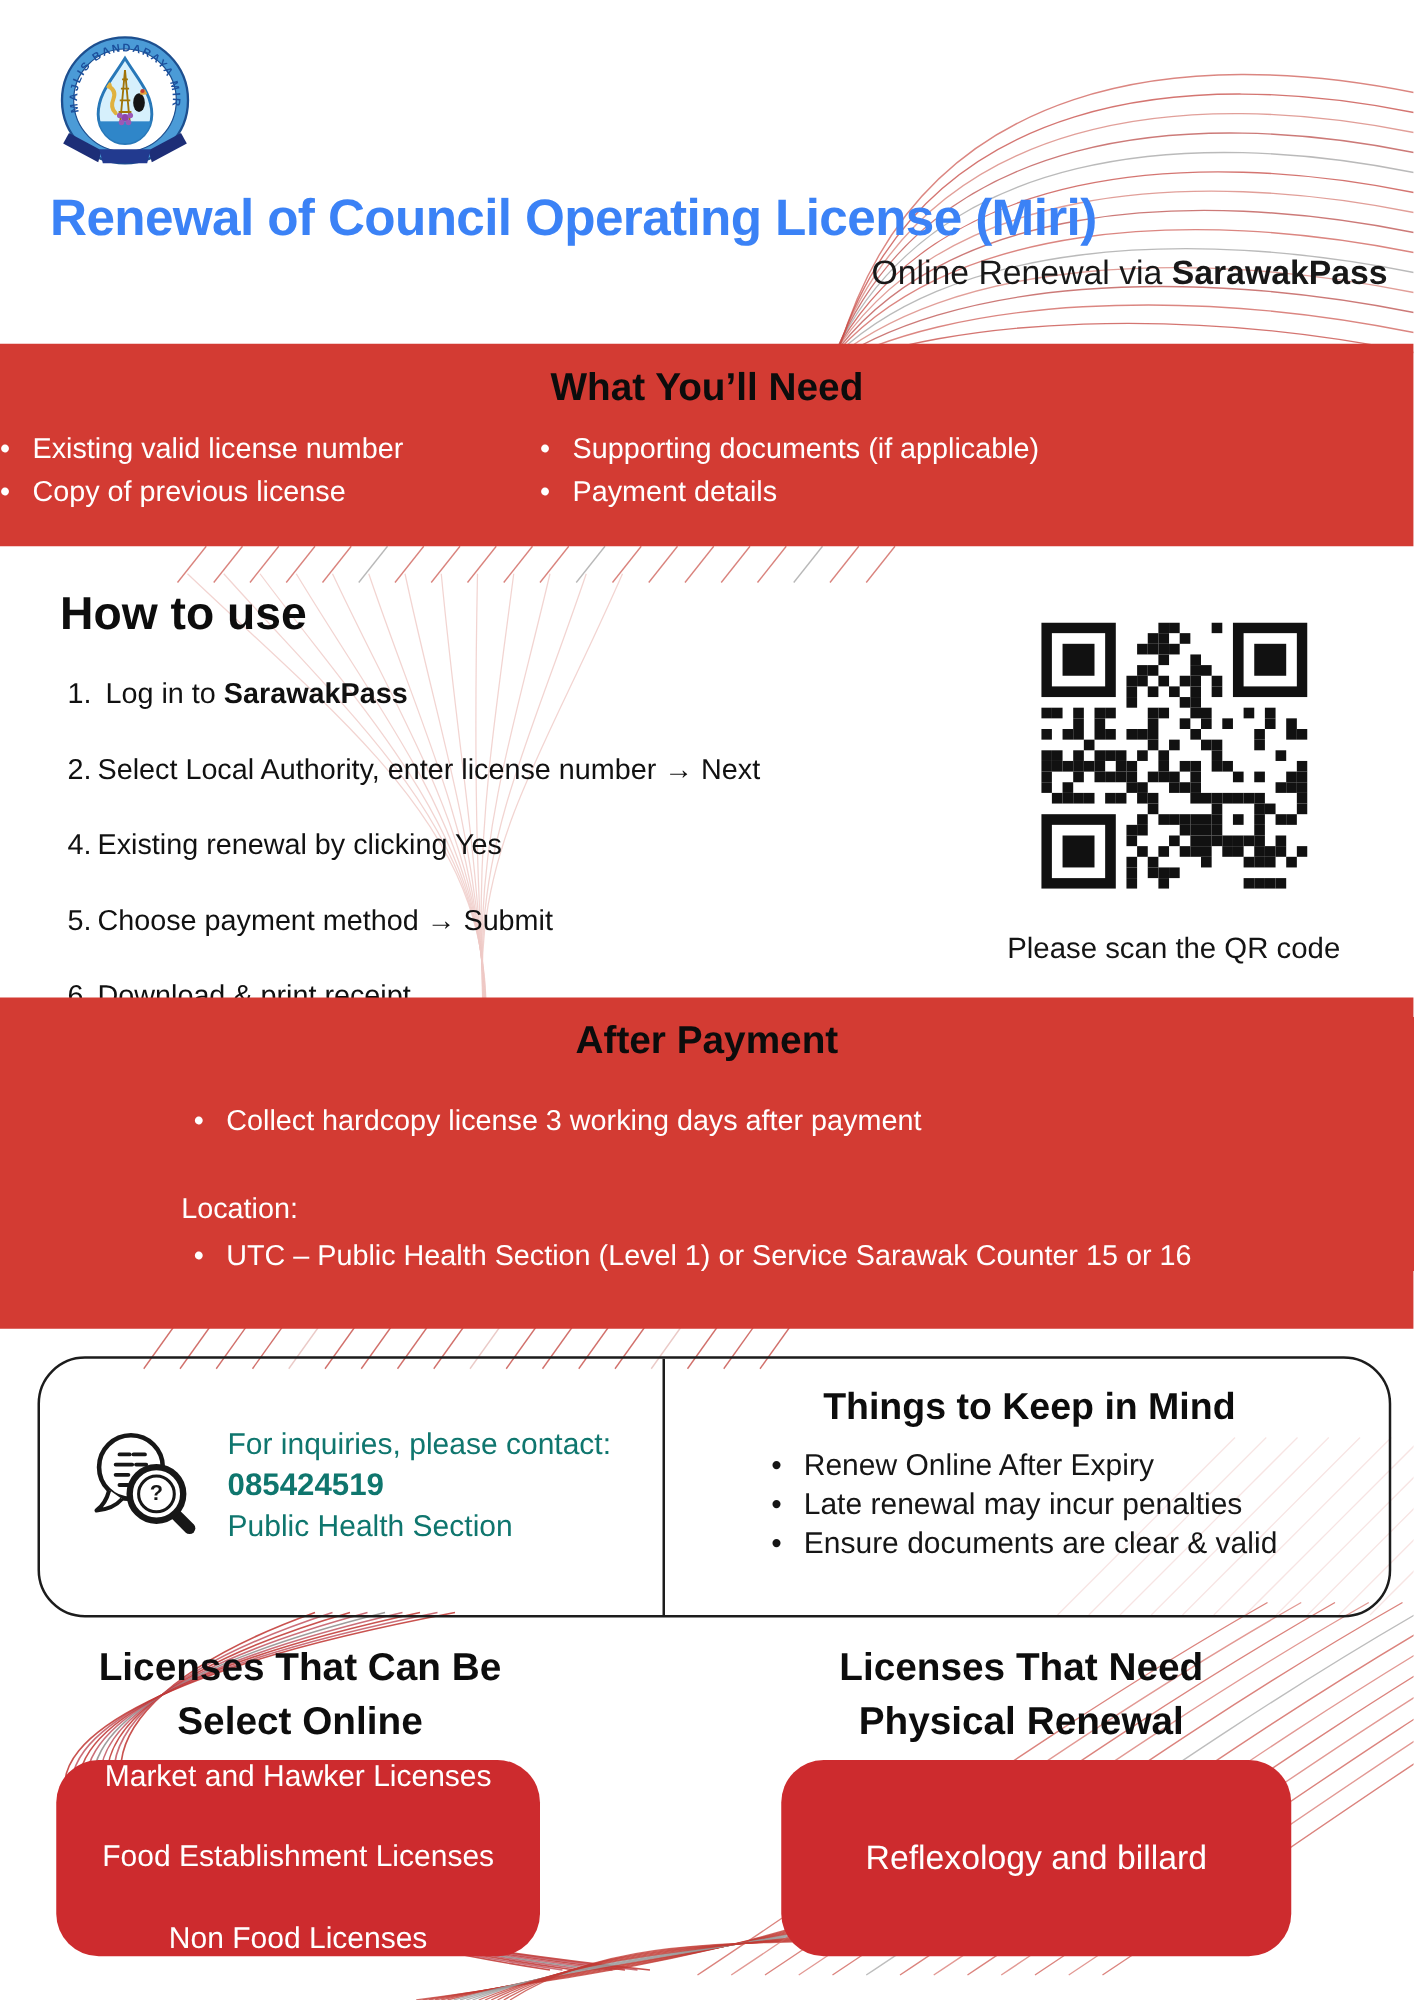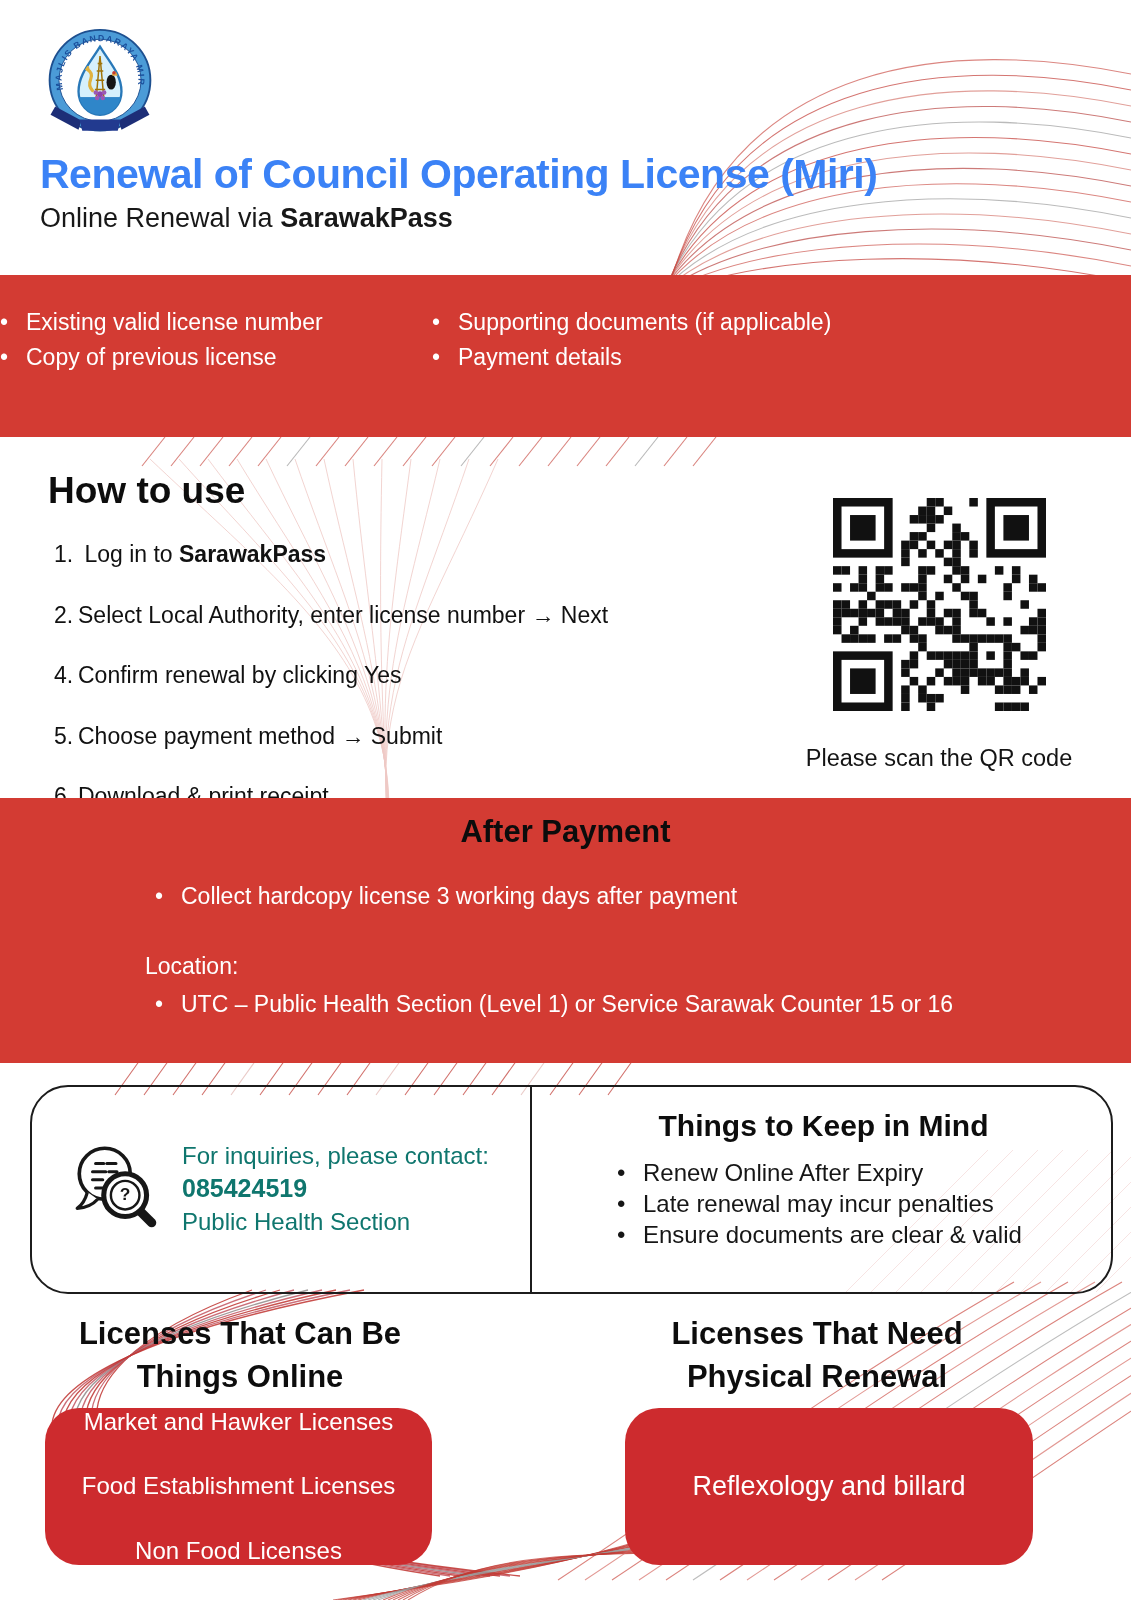--- a/index.html
+++ b/index.html
@@ -6,21 +6,21 @@
   .poster{position:relative;width:1131px;height:1600px;background:#ffffff;overflow:hidden;
           font-family:"Liberation Sans","DejaVu Sans",sans-serif;color:#111;}
   .poster *{box-sizing:border-box;}
   #deco{position:absolute;left:0;top:0;z-index:0;pointer-events:none;}
   .layer{position:absolute;z-index:1;}
 
   
   .logo{left:44px;top:26px;width:112px;height:116px;}
   .title-block{left:40px;top:150px;width:1070px;}
   .title-block h1{margin:0;font-size:41px;line-height:1.18;font-weight:bold;color:#3b82f6;letter-spacing:-0.5px;}
-  .subtitle{margin-top:5px;font-size:27px;color:#181818;}
+  .subtitle{margin-top:5px;font-size:27px;color:#181818;text-align:right;}
   .subtitle b{font-weight:bold;}
 
   
   .banner{left:0;width:1131px;background:#d33b33;color:#fff;}
   .banner h2{margin:0;text-align:center;font-size:31px;font-weight:bold;color:#0c0c0c;}
   .banner1{top:275px;height:162px;padding-top:17px;}
   .need-cols{display:flex;margin-top:13px;font-size:23px;}
   .need-cols ul{list-style:none;margin:0;padding:0;}
   .need-cols li{display:flex;line-height:35px;}
   .dot{width:26px;flex:0 0 26px;text-align:left;}
@@ -222,20 +222,21 @@
       <path d="M38,100 L82,100 L79,112 L41,112 Z" fill="#223a8f"></path>
     </g>
   </svg>
 
   <div class="layer title-block">
     <h1>Renewal of Council Operating License (Miri)</h1>
     <div class="subtitle"><span>Online Renewal via </span><b>SarawakPass</b></div>
   </div>
 
   <div class="layer banner banner1">
+    <h2>What You’ll Need</h2>
     <div class="need-cols">
       <ul class="need-col1">
 
       <li>
             <span class="dot">•</span>
             <span>Existing valid license number</span>
           </li>
           <li>
             <span class="dot">•</span>
             <span>Copy of previous license</span>
@@ -254,21 +255,21 @@
         </ul>
     </div>
   </div>
 
   <div class="layer howto">
     <h2>How to use</h2>
     <ol class="steps">
 
     <li><span class="n">1.</span><span> Log in to </span><b>SarawakPass</b></li>
         <li><span class="n">2.</span><span>Select Local Authority, enter license number → Next</span><b></b></li>
-        <li><span class="n">4.</span><span>Confirm renewal by clicking Yes</span><b></b></li>
+        <li><span class="n">4.</span><span>Existing renewal by clicking Yes</span><b></b></li>
         <li><span class="n">5.</span><span>Choose payment method → Submit</span><b></b></li>
         <li><span class="n">6.</span><span>Download &amp; print receipt</span><b></b></li>
       </ol>
   </div>
 
   <div class="layer qr-wrap">
     <svg id="qr-svg" width="213" height="213" viewBox="0 0 225 225">
         <rect x="0" y="0" width="225" height="225" fill="#ffffff"></rect>
         <rect x="99" y="0" width="9" height="9" fill="#111111"></rect>
         <rect x="108" y="0" width="9" height="9" fill="#111111"></rect>
@@ -528,21 +529,21 @@
           <li>
             <span class="dot">•</span>
             <span>Ensure documents are clear &amp; valid</span>
           </li>
         </ul>
     </div>
   </div>
 
   <div class="layer bottom-h online-h">
     <div>Licenses That Can Be</div>
-    <div>Things Online</div>
+    <div>Select Online</div>
   </div>
   <div class="layer red-box online-box">
 
   <div>Market and Hawker Licenses</div>
       <div>Food Establishment Licenses</div>
       <div>Non Food Licenses</div>
     </div>
 
   <div class="layer bottom-h physical-h">
     <div>Licenses That Need</div>

